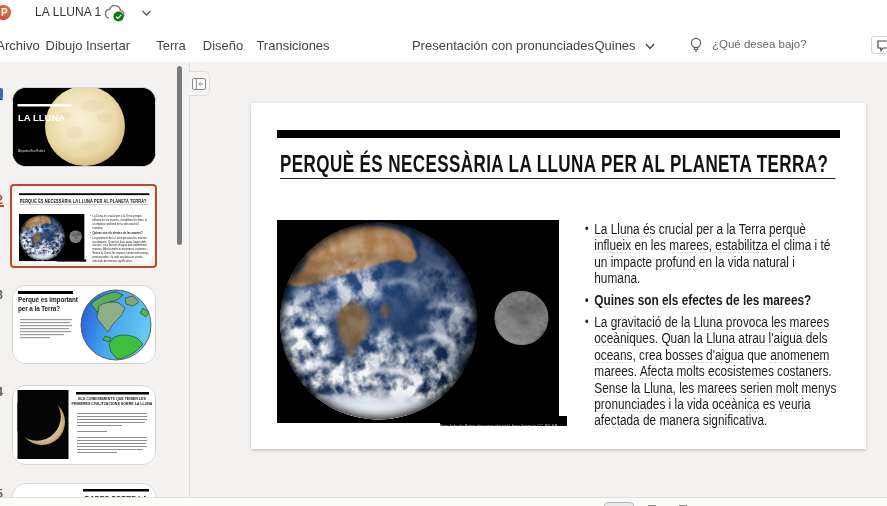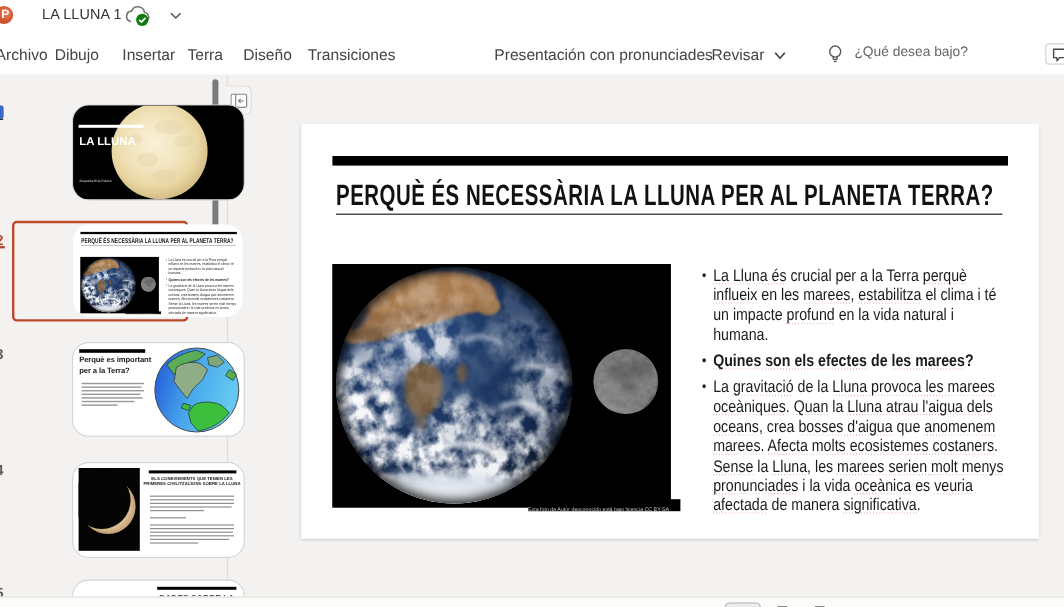--- a/index.html
+++ b/index.html
@@ -16,21 +16,21 @@
 .tab{position:absolute;top:8px;font-size:13px;color:#444;white-space:nowrap;transform:translateX(-50%);}
 #qdh{position:absolute;top:8px;left:712px;font-size:11.5px;color:#666;white-space:nowrap;}
 
 
 #content{left:0;top:62px;width:887px;height:435px;background:#f3f2f1;}
 #divider{left:189px;top:0px;width:1px;height:435px;background:#e1dfdd;}
 #collapse{left:189px;top:9px;width:21px;height:25px;background:#f6f5f4;border:1px solid #e1dfdd;border-left:none;border-radius:0 6px 6px 0;}
 #scrollbar{left:177px;top:4px;width:5px;height:179px;background:#7a7a7a;border-radius:2.5px;}
 
 
-.thumb{position:absolute;left:11.5px;width:144px;background:#fff;border:1px solid #d6d4d2;border-radius:14px;overflow:hidden;margin-left:48px;}
+.thumb{position:absolute;left:11.5px;width:144px;background:#fff;border:1px solid #d6d4d2;border-radius:14px;overflow:hidden;}
 .num{position:absolute;left:-8px;width:11px;font-size:12px;font-weight:bold;color:#605e5c;text-align:right;}
 .mini{position:absolute;left:0;top:0;width:615px;height:346px;transform:scale(0.2315);transform-origin:0 0;background:#fff;}
 
 
 #slide{left:251px;top:103px;width:615px;height:346px;background:#fff;box-shadow:0 1px 3px rgba(0,0,0,.22);}
 .sbar{position:absolute;left:26px;top:26.5px;width:563px;height:8px;background:#000;}
 .stitle{position:absolute;left:29px;top:46.5px;width:585px;}
 .stitle i{display:inline-block;font-style:normal;font-weight:bold;font-size:24.5px;color:#111;letter-spacing:0.6px;white-space:nowrap;transform:scale(0.695,1);transform-origin:0 0;border-bottom:1.5px solid #222;padding-bottom:0.5px;padding-right:10px;}
 .sphoto{position:absolute;left:25.5px;top:117px;width:282px;height:203px;background:#000;}
 .scap{position:absolute;left:189px;top:312.5px;width:127px;height:10px;background:#000;overflow:hidden;}
@@ -58,27 +58,27 @@
       <path d="M13 13.6 L14.9 15.4 L18.2 11.9" fill="none" stroke="#fff" stroke-width="1.3"></path>
     </svg>
     <svg class="abs" style="left:141px;top:9px" width="11" height="8" viewBox="0 0 11 8">
         <path d="M1.5 2 L5.5 6 L9.5 2" fill="none" stroke="#555" stroke-width="1.3"></path>
       </svg>
   </div>
 
   <div id="menubar" class="abs">
     <span class="tab" style="left:18px;">Archivo</span>
     <span class="tab" style="left:64px;">Dibujo</span>
-    <span class="tab" style="left:124px;">Insertar</span>
+    <span class="tab" style="left:108px;">Insertar</span>
     <span class="tab" style="left:171px;">Terra</span>
     <span class="tab" style="left:223px;text-align:center;">Diseño</span>
     <span class="tab" style="left:293px;">Transiciones</span>
     <span class="tab" style="left:374px;margin-top:39px;">Animaciones</span>
     <span class="tab" style="left:503px;">Presentación con pronunciades</span>
-    <span class="tab" style="left:615px;">Revisar</span>
+    <span class="tab" style="left:615px;">Quines</span>
     <svg class="abs" style="left:644px;top:12px" width="12" height="9" viewBox="0 0 12 9">
         <path d="M2 2 L6 6.5 L10 2" fill="none" stroke="#444" stroke-width="1.4"></path>
       </svg>
     <svg class="abs" style="left:689px;top:6px" width="14" height="19" viewBox="0 0 14 19">
       <circle cx="7" cy="7" r="4.6" fill="none" stroke="#595959" stroke-width="1.2"></circle>
       <path d="M5.4 11 L5.4 13.6 M8.6 11 L8.6 13.6 M5.4 13.6 L8.6 13.6 M6 15.3 L8 15.3" stroke="#595959" stroke-width="1.1" fill="none"></path>
     </svg>
     <span id="qdh">¿Qué desea bajo?</span>
     <div class="abs" style="left:871px;top:6px;width:20px;height:18px;border:1px solid #d6d4d2;border-radius:3px;background:#fff;">
       <svg style="position:absolute;left:5px;top:3px" width="14" height="12" viewBox="0 0 14 12">

